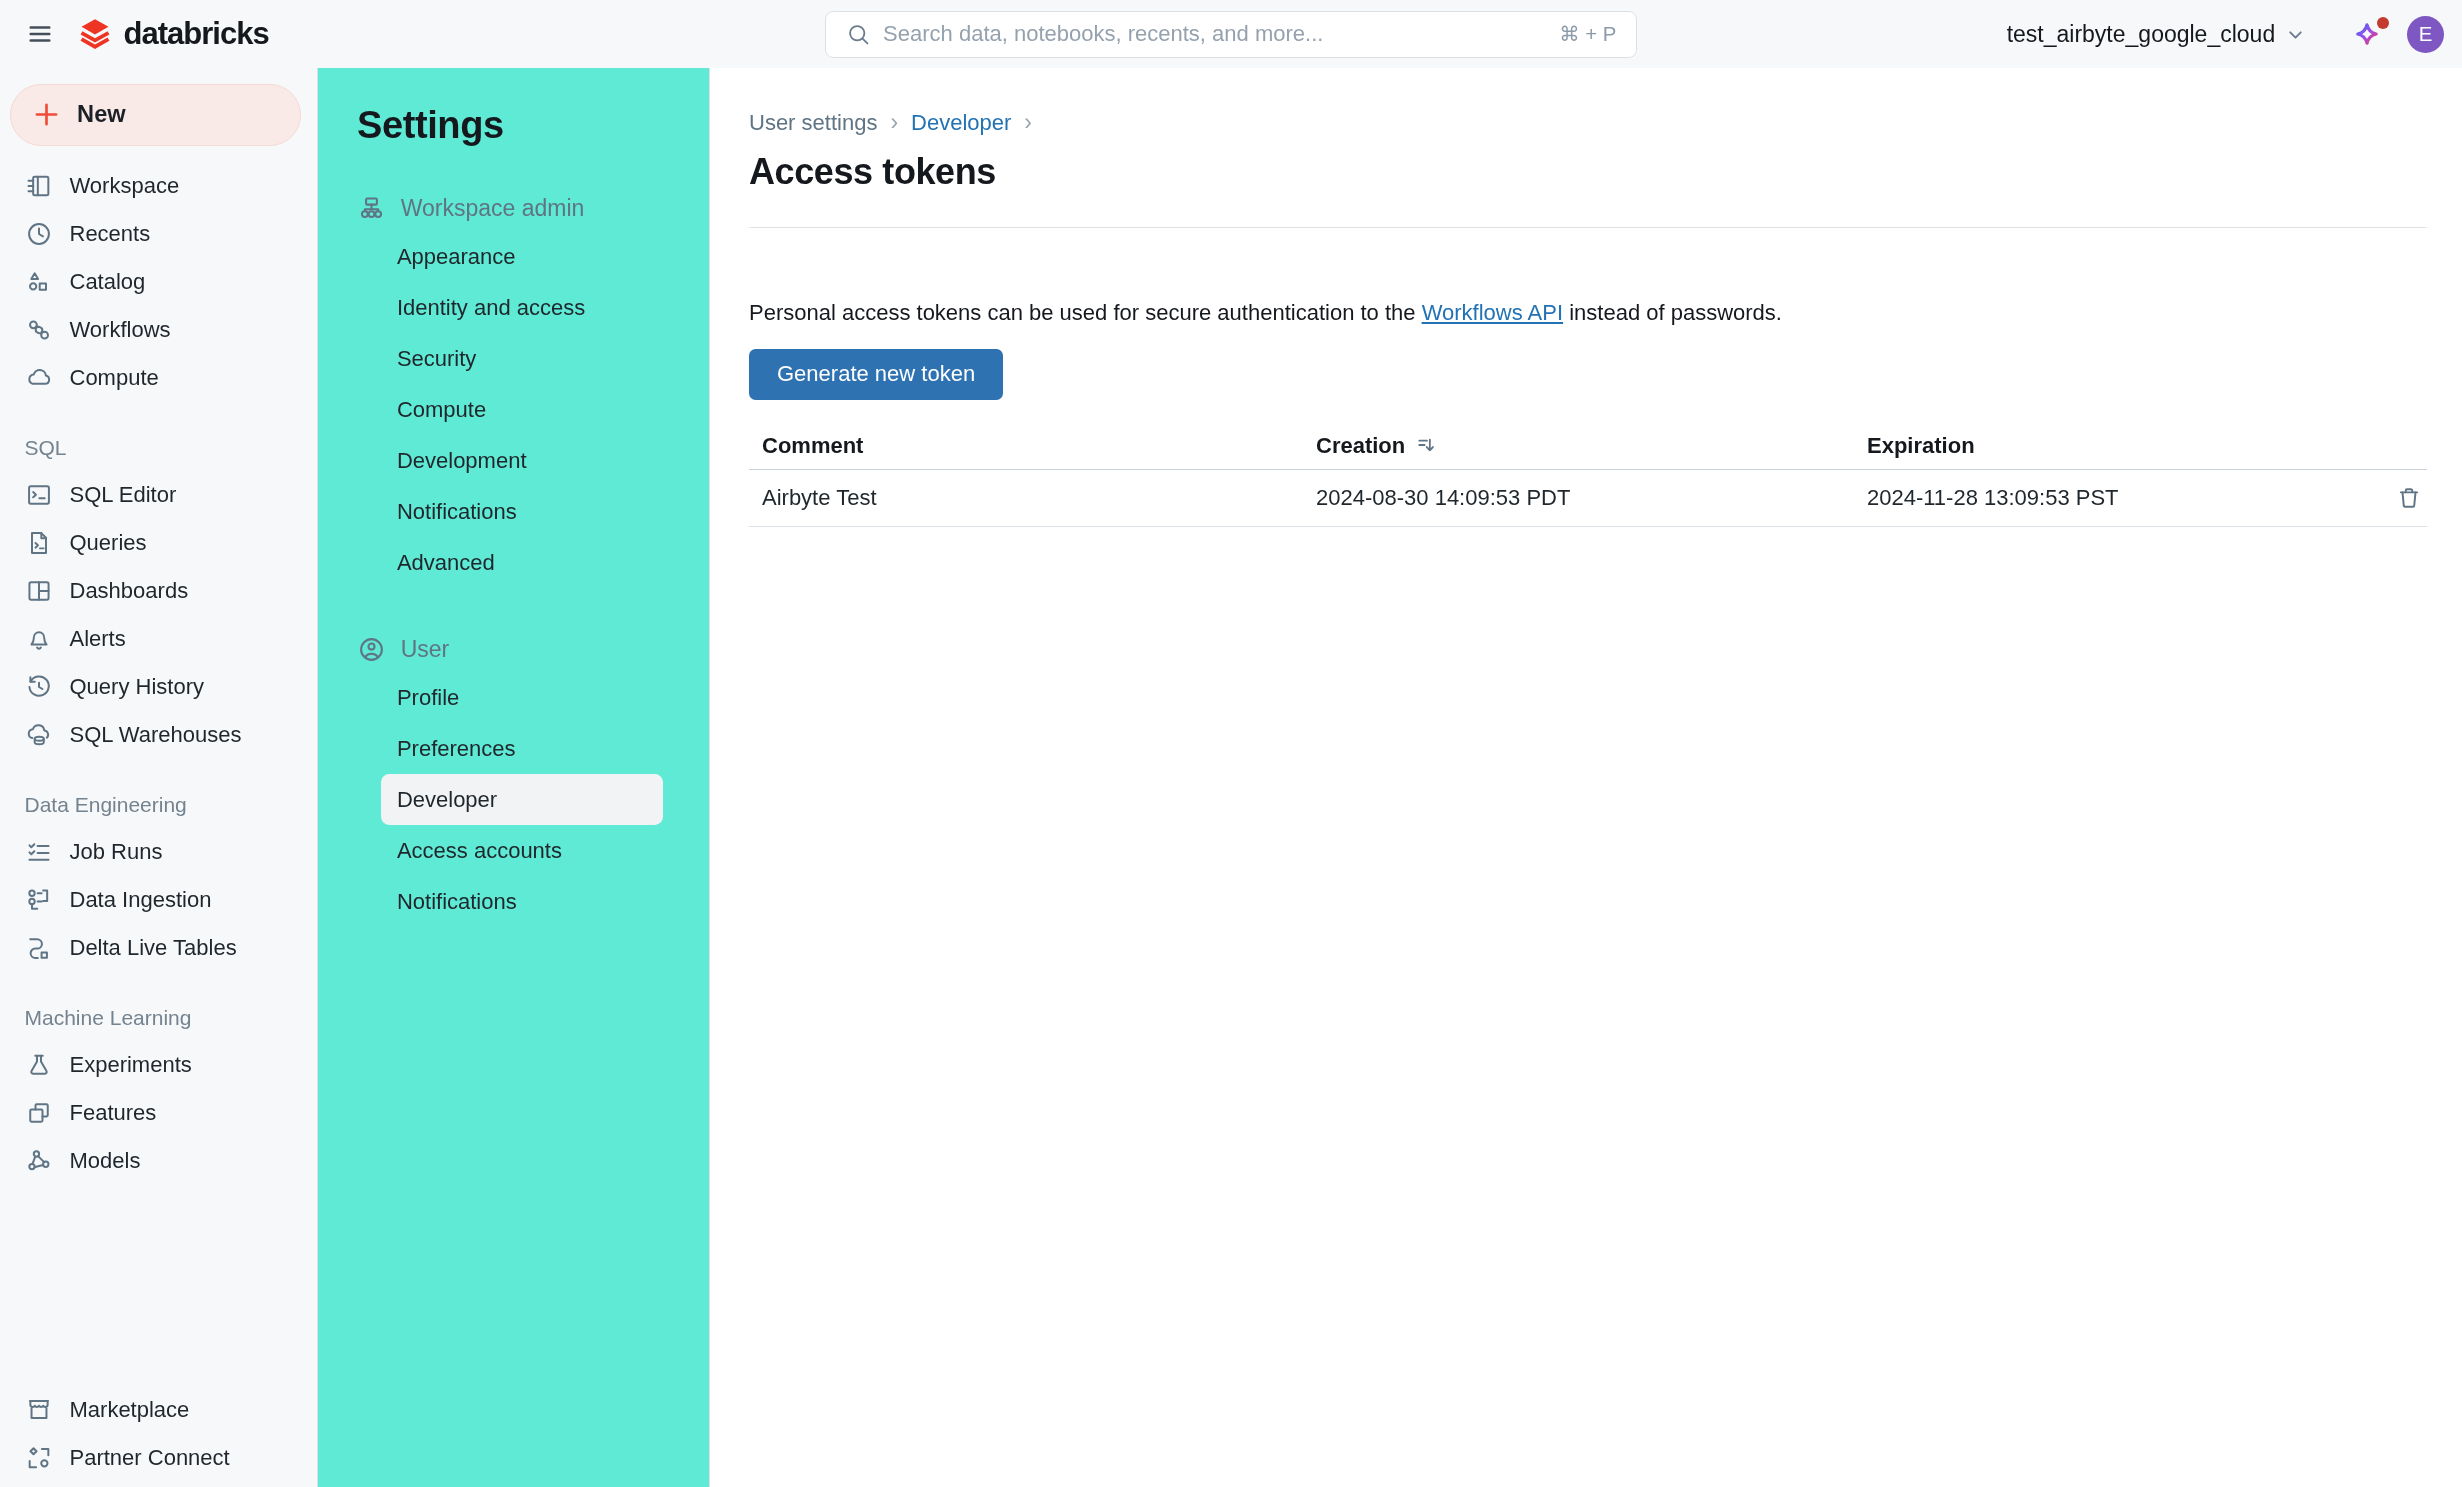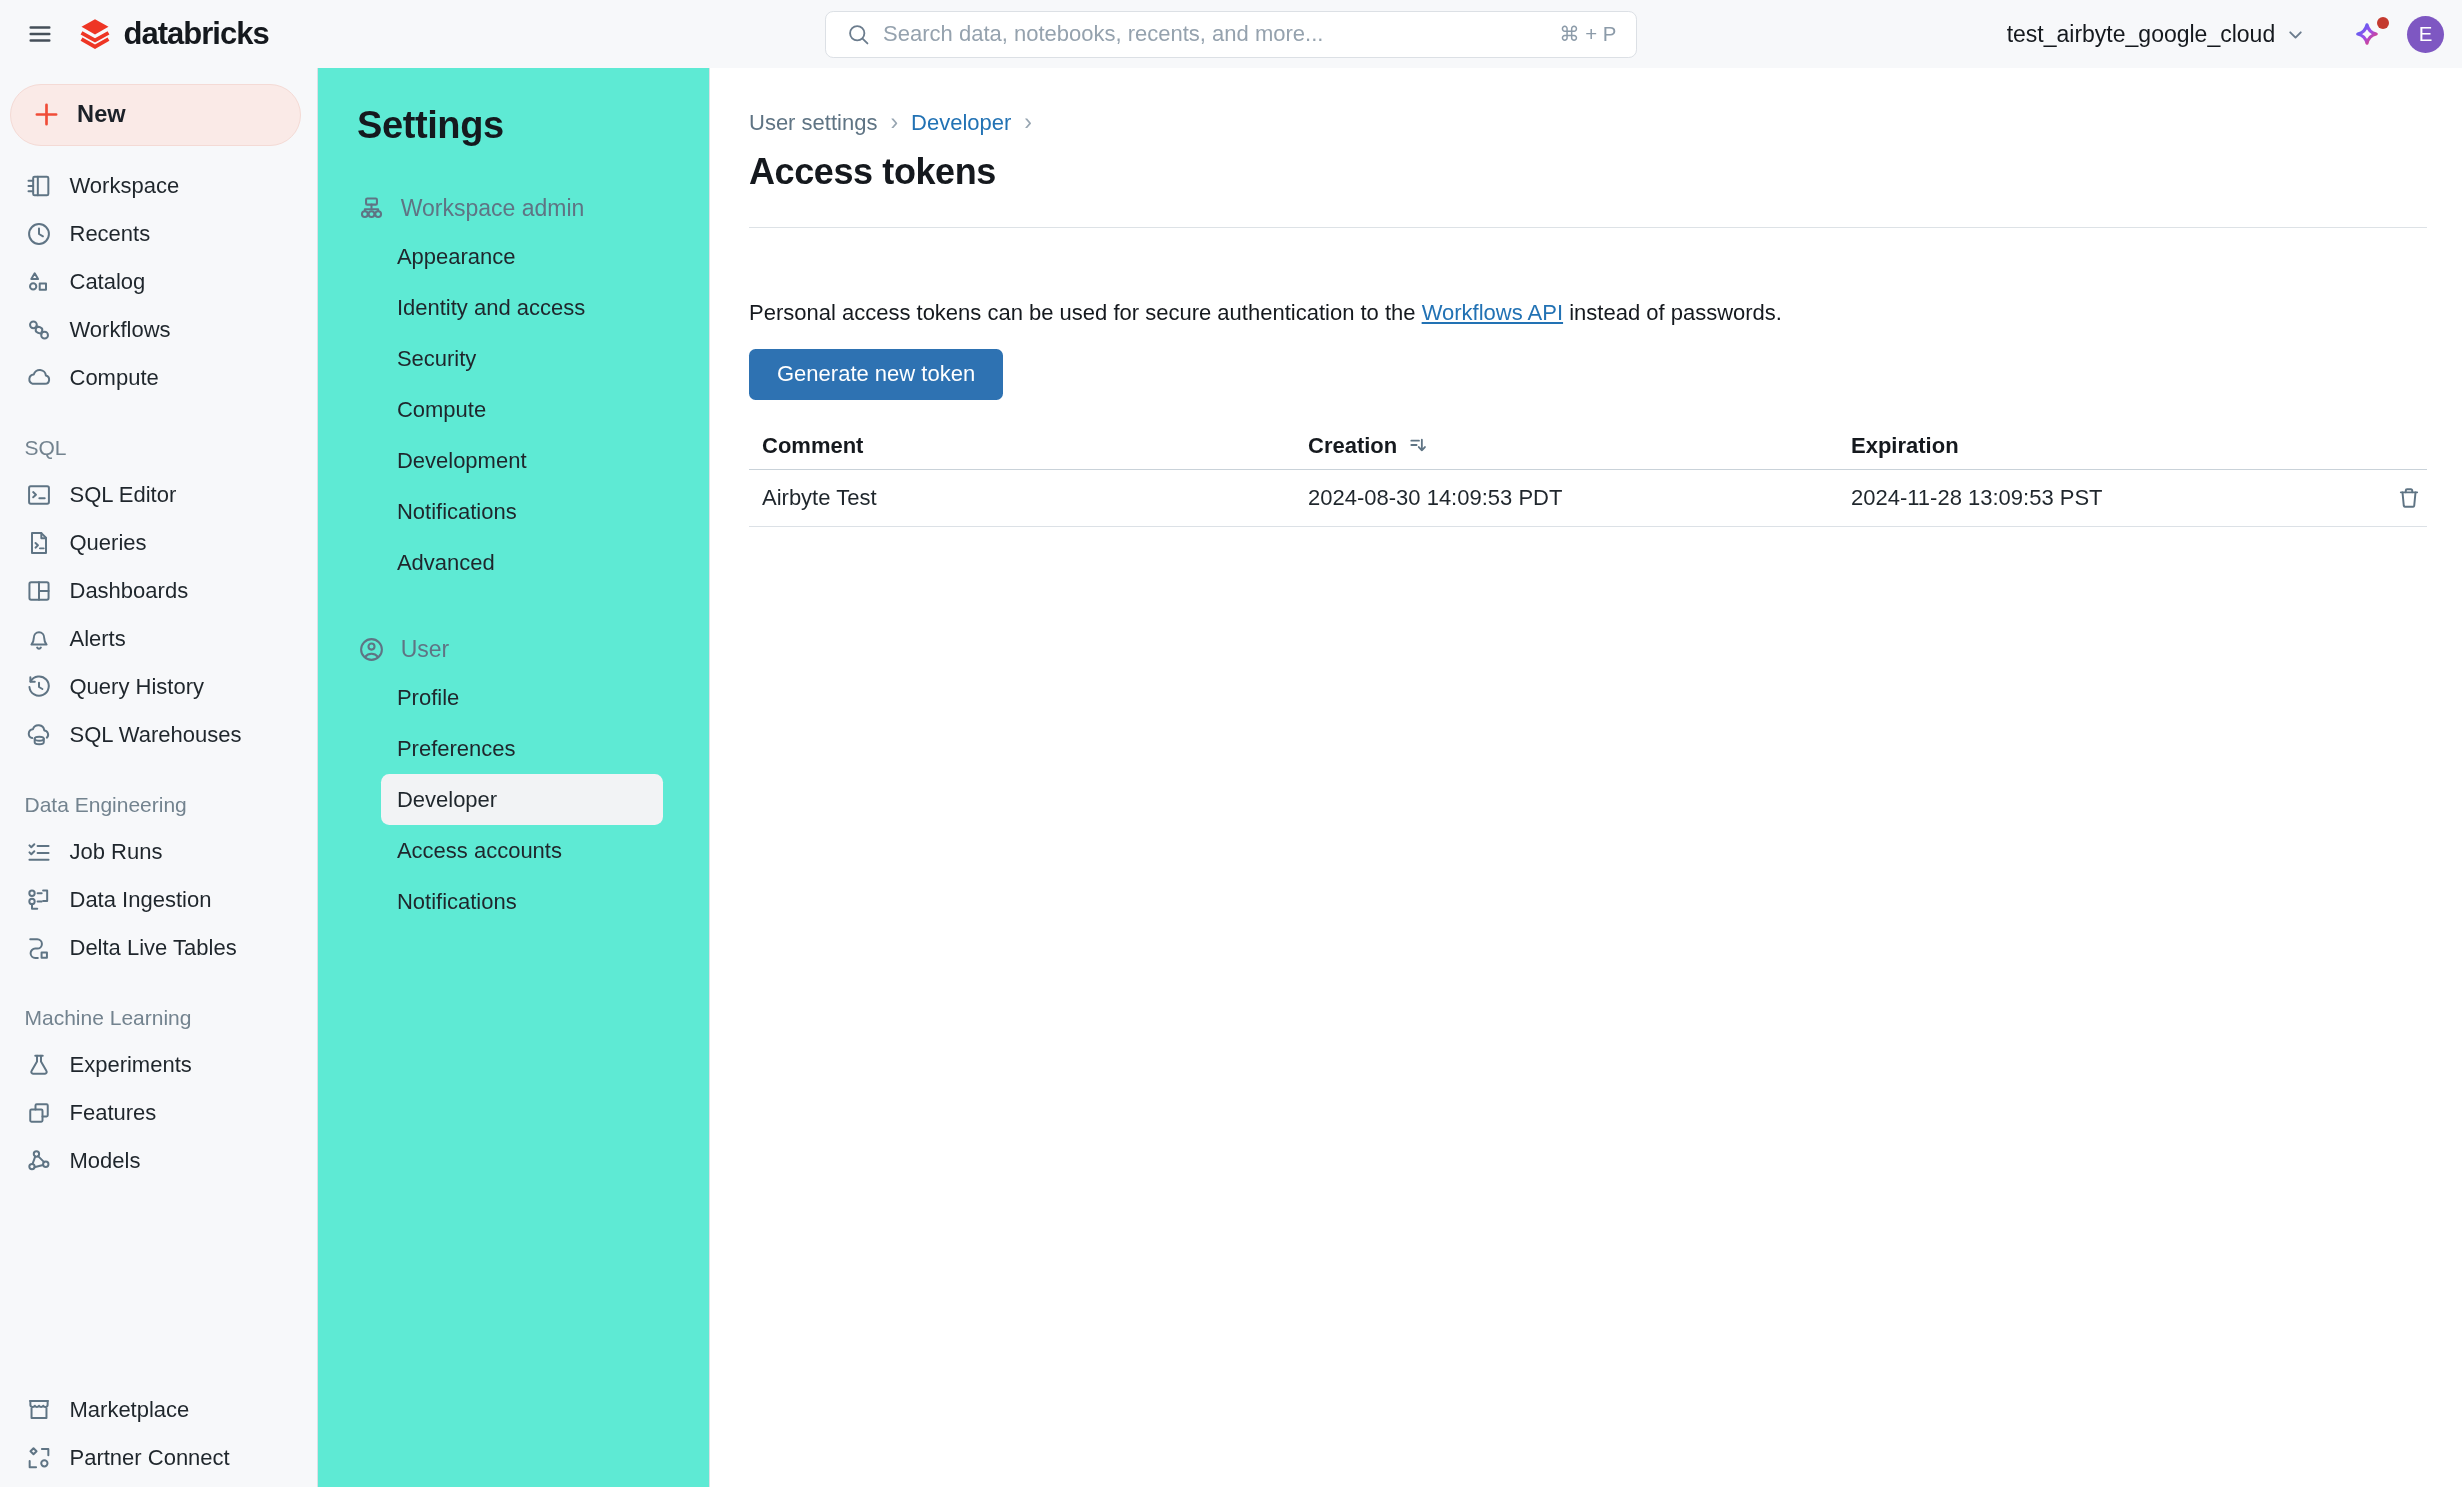--- a/index.html
+++ b/index.html
@@ -111,21 +111,21 @@
   .page-title { margin-top:14.7px; font-size:36px; font-weight:700; color:#15191E; letter-spacing:-0.4px; }
   .title-divider { margin-top:34px; border:none; border-top:1.6px solid #DDE2E6; }
   .desc { margin-top:72px; font-size:22px; color:#15191E; }
   .desc a { color:var(--link); text-decoration:underline; cursor:pointer; }
   .gen-btn {
     margin-top:23px; height:51px; padding:0 28px; border:none; border-radius:6.5px;
     background:var(--btn-blue); color:#FFFFFF; font-size:22px; font-family:inherit;
     display:inline-flex; align-items:center; cursor:pointer;
   }
   .token-table { margin-top:23px; width:100%; }
-  .t-row { display:grid; grid-template-columns:546px 543px 1fr 52px; align-items:center; }
+  .t-row { display:grid; grid-template-columns:546px 543px 1fr 52px; align-items:center;gap:8px; }
   .t-head { height:47px; border-bottom:1.6px solid var(--border-strong); }
   .t-head .t-cell { font-size:22px; font-weight:700; color:#15191E; display:flex; align-items:center; gap:9.8px; }
   .t-data { height:57px; border-bottom:1.6px solid #DCE1E6; }
   .t-data .t-cell { font-size:22px; color:#1F262C; }
   .t-cell { padding-left:13px; overflow:hidden; white-space:nowrap; }
   .t-cell.sortable { cursor:pointer; }
   .trash-btn { display:flex; align-items:center; justify-content:flex-end; padding-right:4.9px;
     cursor:pointer; color:var(--slate); }
 </style>
 </head>

